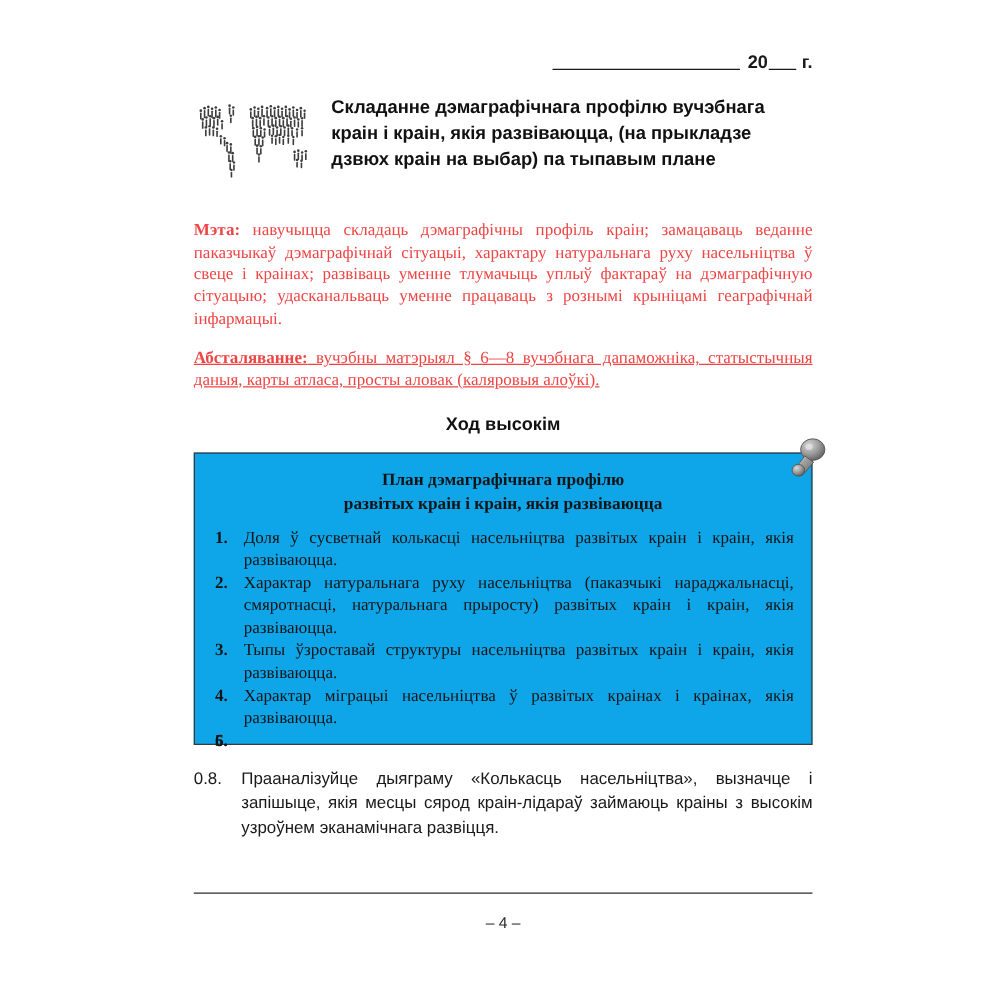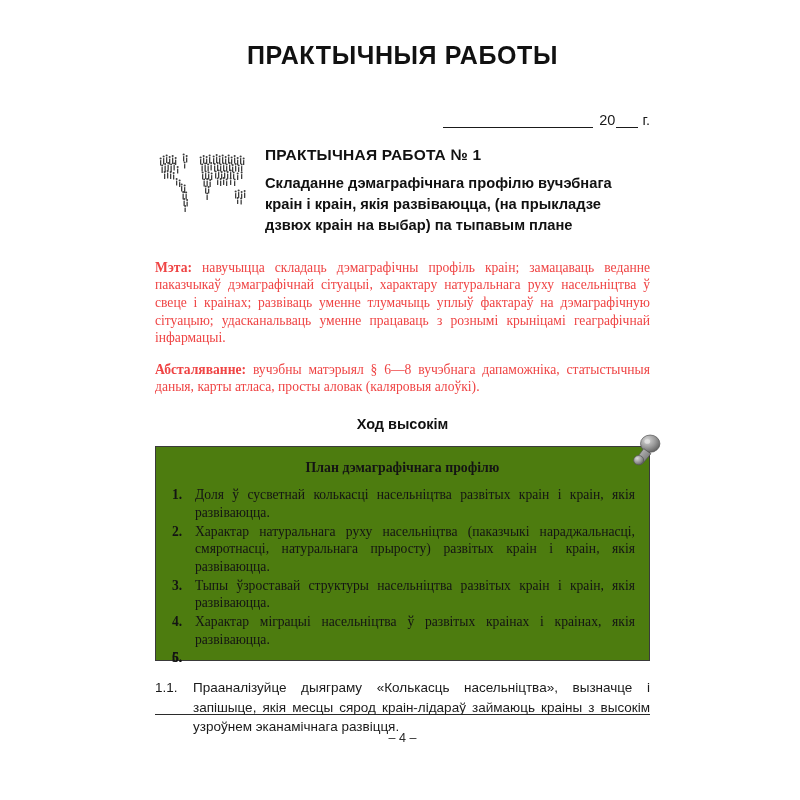--- a/index.html
+++ b/index.html
@@ -36,25 +36,26 @@
     letter-spacing: 0.6px;
     text-align: center;
     margin-top: 41px;
     color: #111111;
   }
 
   
   .date-row {
     display: flex;
     justify-content: flex-end;
-    align-items: flex-end;
+    align-items: center;
     margin-top: 42px;
     font-family: "Liberation Sans", sans-serif;
     font-size: 14.5px;
     color: #1a1a1a;
+    font-weight: bold;
   }
   .date-rule {
     display: inline-block;
     width: 150px;
     border-bottom: 1.3px solid #1a1a1a;
     margin-right: 6px;
     height: 11px;
   }
   .date-year {
     white-space: pre;
@@ -102,40 +103,40 @@
   
   .para {
     font-family: "Liberation Serif", serif;
     font-size: 13.6px;
     line-height: 1.30;
     text-align: justify;
     color: #ef4444;
   }
   .para b { font-weight: bold; }
   .goal { margin-top: 23px; }
-  .equipment { margin-top: 5px; }
+  .equipment { margin-top: 5px; text-decoration: underline; }
 
   
   .section-heading {
     font-family: "Liberation Sans", sans-serif;
     font-weight: bold;
     font-size: 14.5px;
     text-align: center;
     margin-top: 20px;
     color: #111111;
   }
 
   
   .plan-wrap {
     position: relative;
     margin-top: 14px;
   }
   .plan-box {
     border: 1.6px solid #3a3a3a;
-    background: #4d7c0f;
+    background: #0ea5e9;
     padding: 12px 14px 11px 14px;
     box-sizing: border-box;
   }
   .plan-title {
     text-align: center;
     font-family: "Liberation Serif", serif;
     font-weight: bold;
     font-size: 13.8px;
     line-height: 1.33;
     color: #141414;
@@ -207,21 +208,20 @@
     color: #2b2b2b;
   }
 </style>
 </head>
 <body>
 
 <div class="page">
 
   <div class="content">
 
-    <h1 class="main-title">ПРАКТЫЧНЫЯ РАБОТЫ</h1>
 
     <div class="date-row">
       <span class="date-rule"></span>
       <span class="date-year">20</span>
       <span class="date-blank"></span>
       <span>г.</span>
     </div>
 
     <div class="pw-block">
 
@@ -424,41 +424,41 @@
               <circle cx="185.3" cy="84" r="2"></circle>
             <rect x="170" y="101" width="2.6" height="9" rx="1"></rect>
               <circle cx="171.3" cy="98" r="2"></circle>
             <rect x="177" y="102" width="2.6" height="9" rx="1"></rect>
               <circle cx="178.3" cy="99" r="2"></circle>
           </g>
         </g>
       </svg>
 
       <div class="pw-text">
-        <div class="pw-number">ПРАКТЫЧНАЯ РАБОТА № 1</div>
         <div class="pw-subject">Складанне дэмаграфічнага профілю вучэбнага краін і краін, якія развіваюцца, (на прыкладзе дзвюх краін на выбар) па тыпавым плане</div>
       </div>
     </div>
 
     <p class="para goal">
       <b>Мэта:</b>
       <span>навучыцца складаць дэмаграфічны профіль краін; замацаваць веданне паказчыкаў дэмаграфічнай сітуацыі, характару натуральнага руху насельніцтва ў свеце і краінах; развіваць уменне тлумачыць уплыў фактараў на дэмаграфічную сітуацыю; удасканальваць уменне працаваць з рознымі крыніцамі геаграфічнай інфармацыі.</span>
     </p>
 
     <p class="para equipment">
       <b>Абсталяванне:</b>
       <span>вучэбны матэрыял § 6—8 вучэбнага дапаможніка, статыстычныя даныя, карты атласа, просты аловак (каляровыя алоўкі).</span>
     </p>
 
     <div class="section-heading">Ход высокім</div>
 
     <div class="plan-wrap">
       <div class="plan-box">
         <div class="plan-title">
           <div>План дэмаграфічнага профілю</div>
+          <div>развітых краін і краін, якія развіваюцца</div>
         </div>
         <ol class="plan-list">
           <li>
             <span class="num">1.</span>
             <span>Доля ў сусветнай колькасці насельніцтва развітых краін і краін, якія развіваюцца.</span>
           </li>
           <li>
             <span class="num">2.</span>
             <span>Характар натуральнага руху насельніцтва (паказчыкі нараджальнасці, смяротнасці, натуральнага прыросту) развітых краін і краін, якія развіваюцца.</span>
           </li>
@@ -493,21 +493,21 @@
           </linearGradient>
         </defs>
         <ellipse cx="42" cy="19" rx="13.5" ry="12" fill="url(#pinHead)" stroke="#555" stroke-width="1"></ellipse>
         <path d="M33 26 L24 38 Q20 44 24 47 Q29 50 33 45 L43 33 Z" fill="url(#pinBody)" stroke="#555" stroke-width="1"></path>
         <ellipse cx="26" cy="42" rx="7" ry="6.5" fill="url(#pinHead)" stroke="#555" stroke-width="1"></ellipse>
         <ellipse cx="38" cy="16" rx="4" ry="3.2" fill="#e6e6e6" opacity="0.75"></ellipse>
       </svg>
     </div>
 
     <p class="task">
-      <span class="task-num">1.1.</span>
+      <span class="task-num">0.8.</span>
       <span>Прааналізуйце дыяграму «Колькасць насельніцтва», вызначце і запішыце, якія месцы сярод краін-лідараў займаюць краіны з высокім узроўнем эканамічнага развіцця.</span>
     </p>
 
   </div>
 
   <div class="footer">
     <div class="footer-rule"></div>
     <div class="footer-page">– 4 –</div>
   </div>
 

